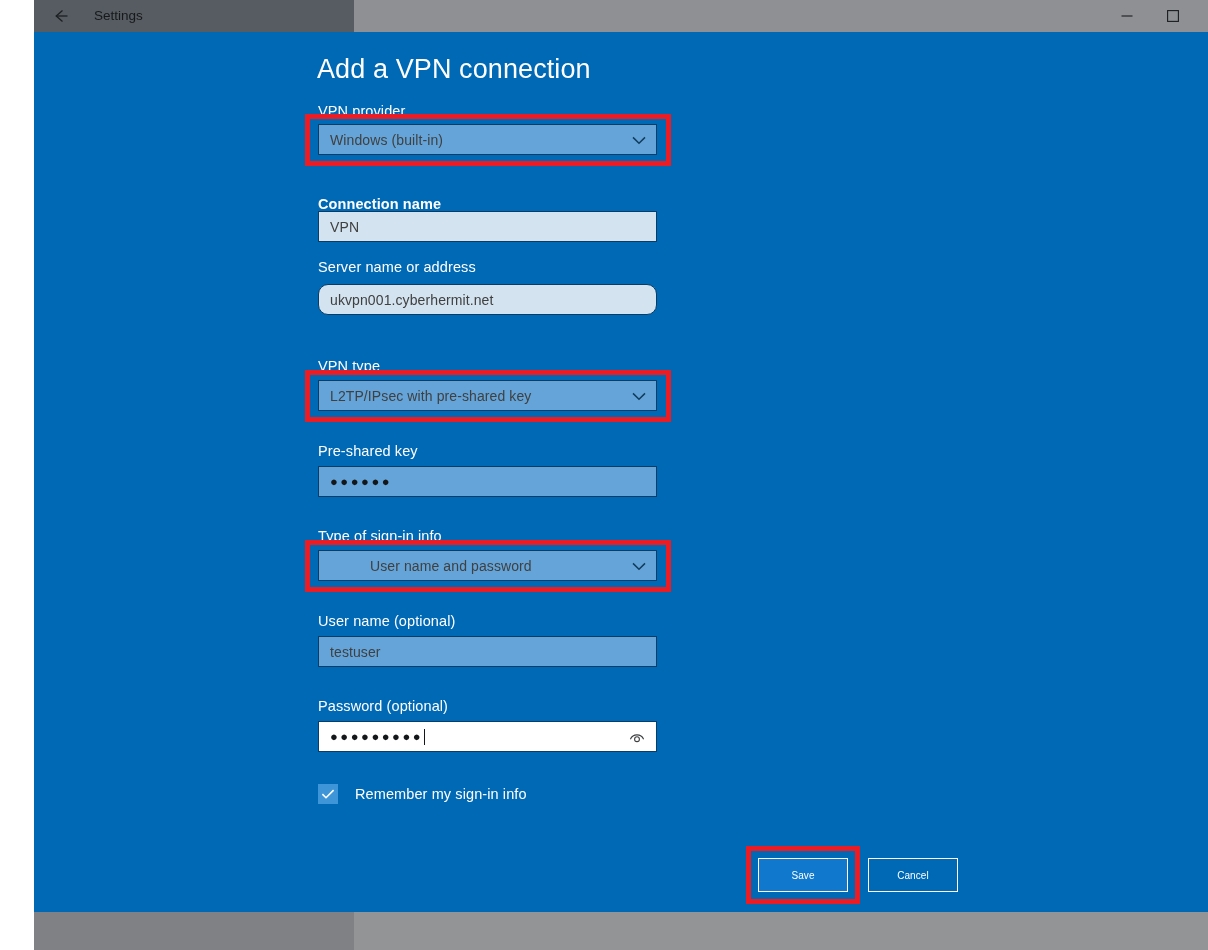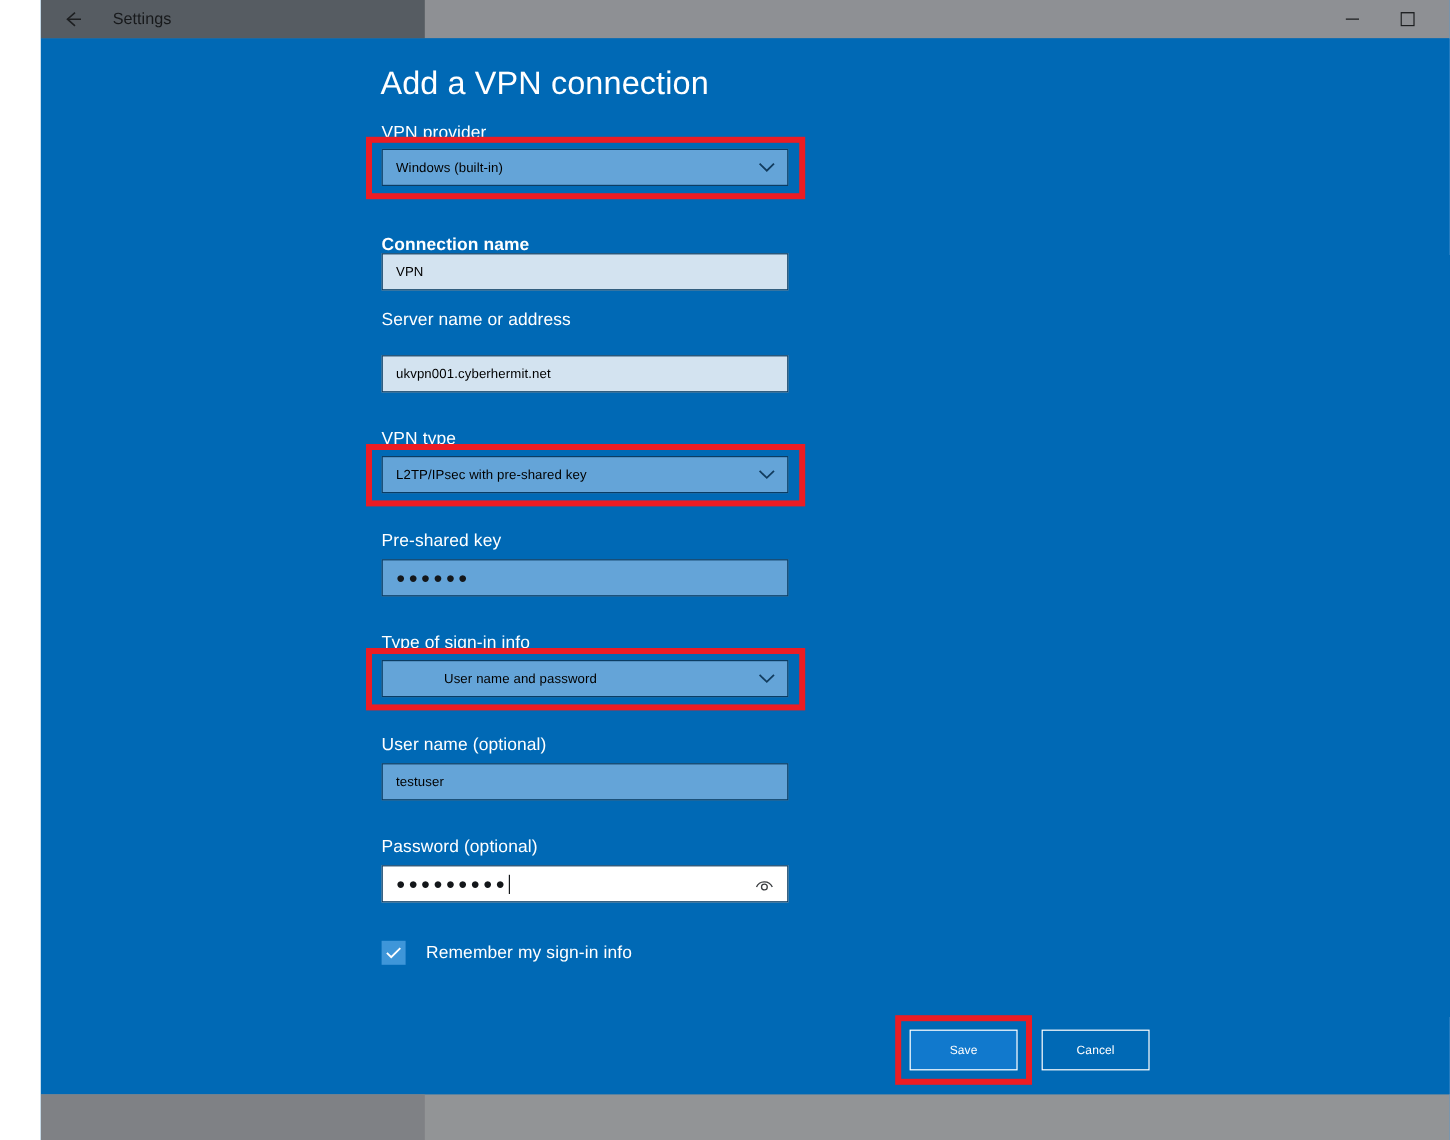--- a/index.html
+++ b/index.html
@@ -104,22 +104,22 @@
     position: absolute;
     left: 284px;
     width: 339px;
     height: 31px;
     box-sizing: border-box;
     border: 1px solid #0b3c63;
     display: flex;
     align-items: center;
   }
   .ctl-text {
-    font-size: 11px;
-    color: #000000;
+    font-size: 14px;
+    color: #404040;
     margin-left: 11px;
     white-space: nowrap;
     letter-spacing: 0.1px;
   }
   .combo {
     background: #64a4d8;
     cursor: default;
   }
   .input-light {
     background: #d3e3f0;
@@ -293,21 +293,21 @@
       </span>
     </div>
     <div class="redbox" style="left:271px; top:82px; width:366px; height:52px;"></div>
 
     <div class="field-label" style="left:284px; top:164px;font-weight:bold;">Connection name</div>
     <div class="ctl input-light" style="top:179px;">
       <span class="ctl-text">VPN</span>
     </div>
 
     <div class="field-label" style="left:284px; top:227px;">Server name or address</div>
-    <div class="ctl input-light" style="top:264px;">
+    <div class="ctl input-light" style="top:252px;border-radius:10px;">
       <span class="ctl-text">ukvpn001.cyberhermit.net</span>
     </div>
 
     <div class="field-label" style="left:284px; top:326px;">VPN type</div>
     <div class="ctl combo" style="top:348px;">
       <span class="ctl-text">L2TP/IPsec with pre-shared key</span>
       <span class="chevron">
         <svg width="14" height="9" viewBox="0 0 14 9" aria-hidden="true">
           <path d="M1 1.4 L7 7.2 L13 1.4" fill="none" stroke="currentColor" stroke-width="1.5"></path>
         </svg>

